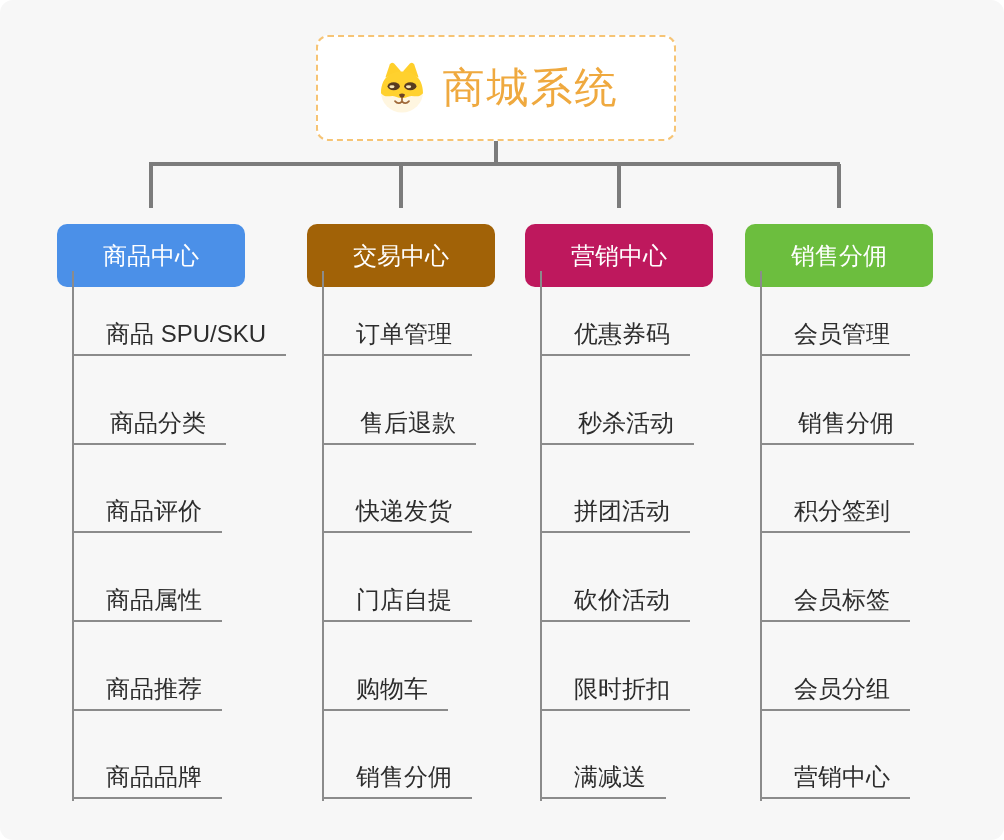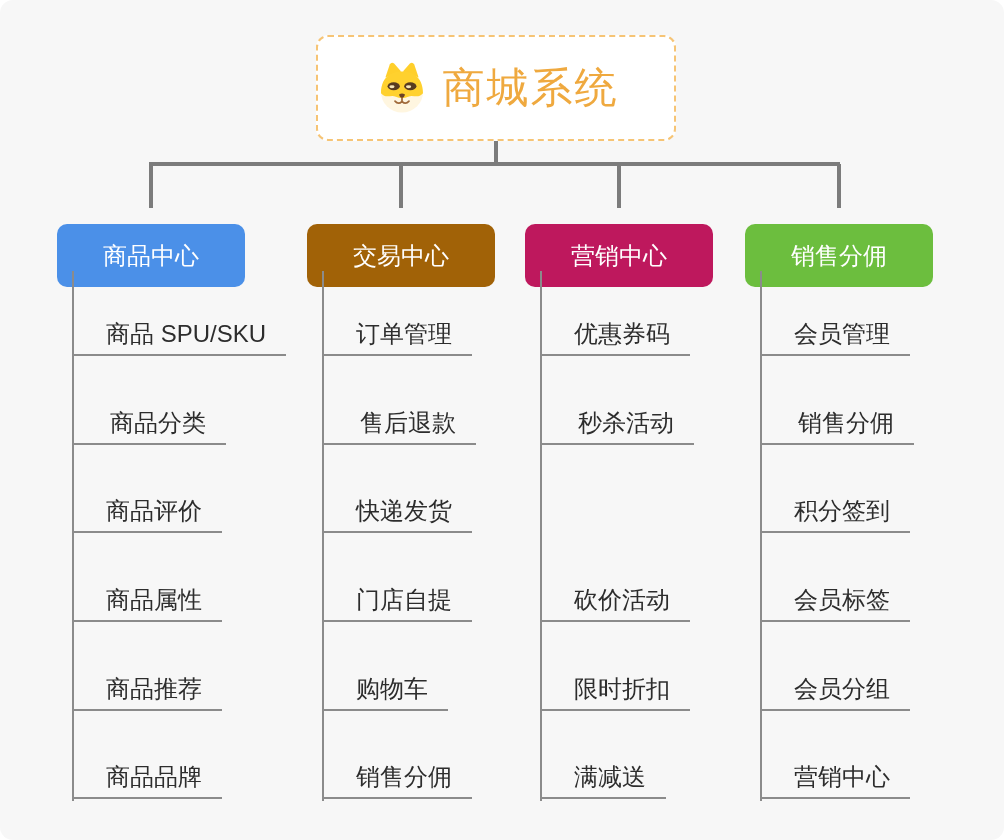--- a/index.html
+++ b/index.html
@@ -152,20 +152,21 @@
 
   <div class="leaf c1 r0">订单管理</div>
   <div class="leaf c1 r1">售后退款</div>
   <div class="leaf c1 r2">快递发货</div>
   <div class="leaf c1 r3">门店自提</div>
   <div class="leaf c1 r4">购物车</div>
   <div class="leaf c1 r5">销售分佣</div>
 
   <div class="leaf c2 r0">优惠券码</div>
   <div class="leaf c2 r1">秒杀活动</div>
+  <div class="leaf c2 r2">拼团活动</div>
   <div class="leaf c2 r3">砍价活动</div>
   <div class="leaf c2 r4">限时折扣</div>
   <div class="leaf c2 r5">满减送</div>
 
   <div class="leaf c3 r0">会员管理</div>
   <div class="leaf c3 r1">销售分佣</div>
   <div class="leaf c3 r2">积分签到</div>
   <div class="leaf c3 r3">会员标签</div>
   <div class="leaf c3 r4">会员分组</div>
   <div class="leaf c3 r5">营销中心</div>

